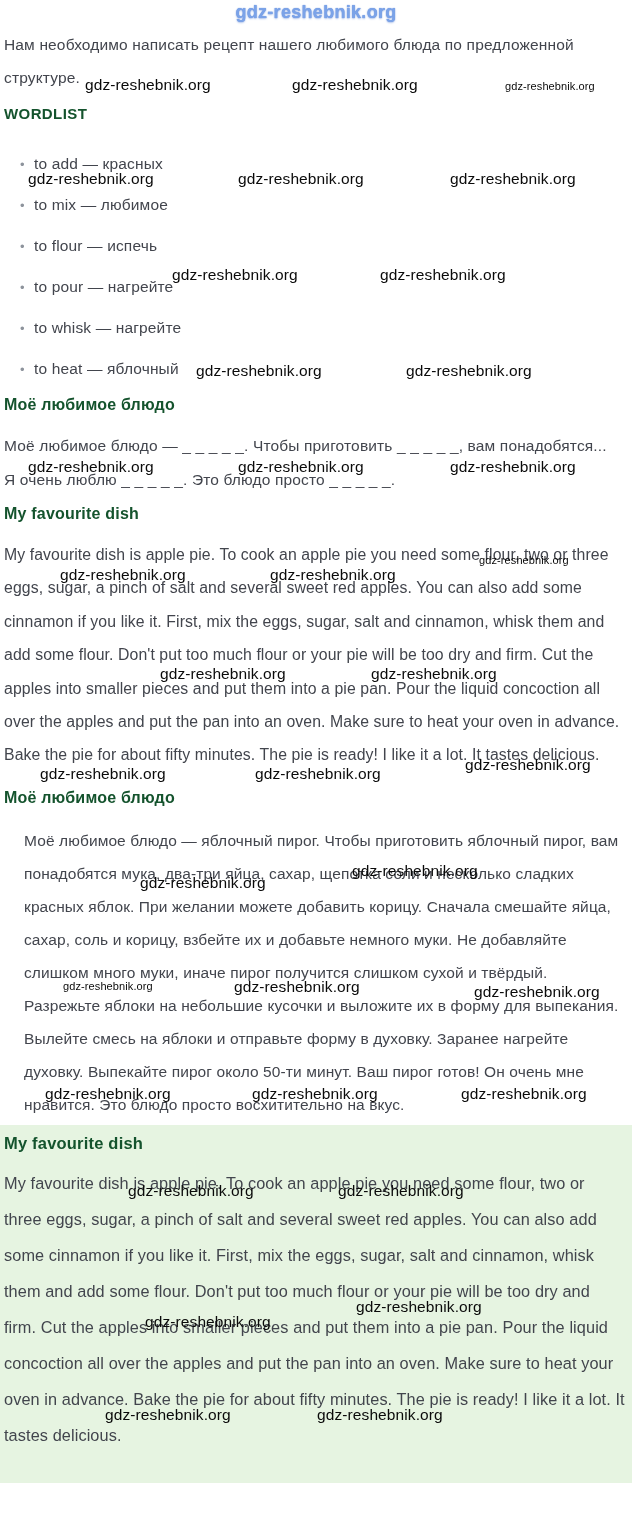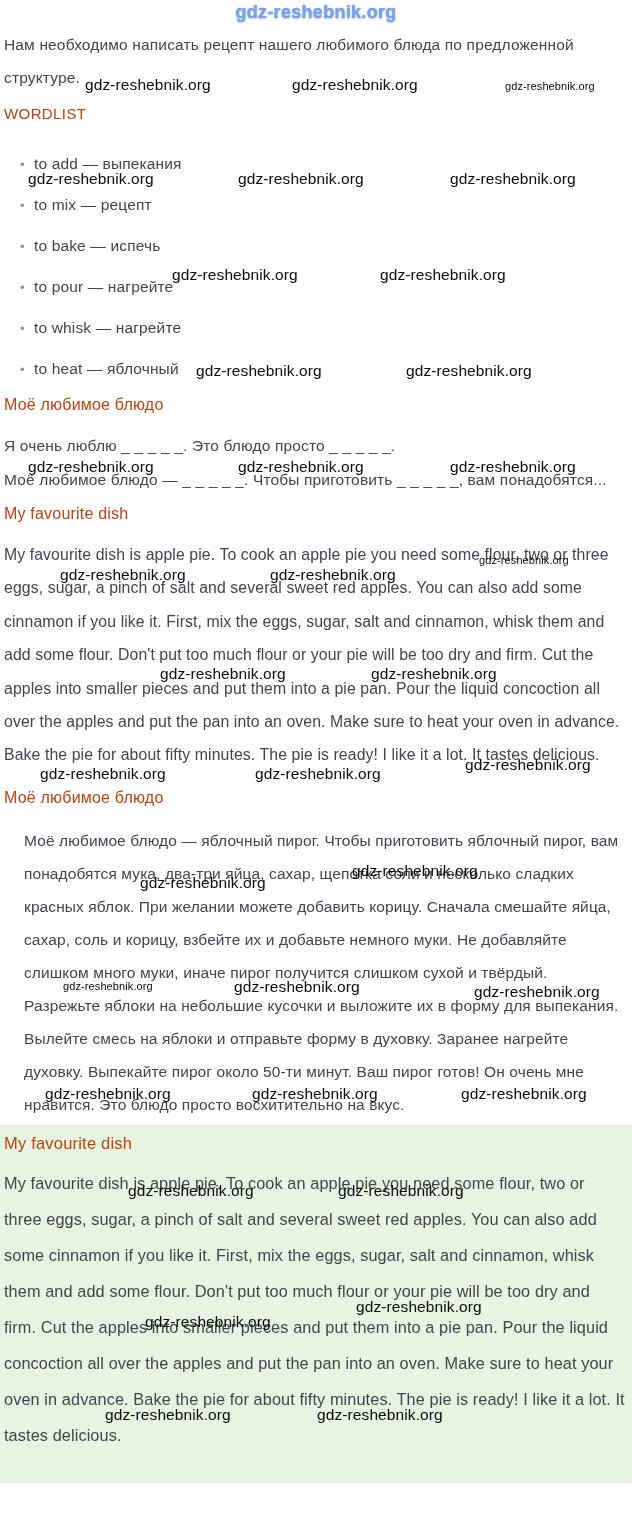--- a/index.html
+++ b/index.html
@@ -7,21 +7,21 @@
   body {
     height:1526px;
     overflow:hidden;
     background:#ffffff;
     font-family:"Liberation Sans", sans-serif;
     color:#42454d;
     position:relative;
   }
   .content { padding:28px 5px 2px 4px; position:relative; z-index:1; }
 
-  h3 { font-size:16px; font-weight:400; color:#c2410c; line-height:20px; letter-spacing:0.2px; }
+  h3 { font-size:16px; font-weight:700; color:#14532d; line-height:20px; letter-spacing:0.2px; }
 
   .intro { font-size:15.5px; line-height:33px; letter-spacing:0.15px; }
 
   .wordlist-title { margin-top:10px; font-size:15px; letter-spacing:0.4px; }
 
   ul.wordlist { margin-top:30px; list-style:none; padding-left:30px; }
   ul.wordlist li { position:relative; font-size:15.5px; line-height:20px; margin-bottom:21px; letter-spacing:0.15px; }
   ul.wordlist li:last-child { margin-bottom:0; }
   ul.wordlist li::before { content:"•"; position:absolute; left:-14px; top:1px; color:#8d939c; font-size:13px; }
 
@@ -122,31 +122,31 @@
   <span class="wm" style="left:317px;top:1406px">gdz-reshebnik.org</span>
 </div>
 
 <div class="content">
 
   <p class="intro">Нам необходимо написать рецепт нашего любимого блюда по предложенной структуре.</p>
 
   <h3 class="wordlist-title">WORDLIST</h3>
 
   <ul class="wordlist">
-    <li>to add — выпекания</li>
-    <li>to mix — рецепт</li>
-    <li>to bake — испечь</li>
+    <li>to add — красных</li>
+    <li>to mix — любимое</li>
+    <li>to flour — испечь</li>
     <li>to pour — нагрейте</li>
     <li>to whisk — нагрейте</li>
     <li>to heat — яблочный</li>
   </ul>
 
   <h3 class="structure-title">Моё любимое блюдо</h3>
+  <p class="structure-line">Моё любимое блюдо — _ _ _ _ _. Чтобы приготовить _ _ _ _ _, вам понадобятся...</p>
   <p class="structure-line">Я очень люблю _ _ _ _ _. Это блюдо просто _ _ _ _ _.</p>
-  <p class="structure-line">Моё любимое блюдо — _ _ _ _ _. Чтобы приготовить _ _ _ _ _, вам понадобятся...</p>
 
   <h3 class="english-title">My favourite dish</h3>
   <p class="body-en">My favourite dish is apple pie. To cook an apple pie you need some flour, two or three eggs, sugar, a pinch of salt and several sweet red apples. You can also add some cinnamon if you like it. First, mix the eggs, sugar, salt and cinnamon, whisk them and add some flour. Don't put too much flour or your pie will be too dry and firm. Cut the apples into smaller pieces and put them into a pie pan. Pour the liquid concoction all over the apples and put the pan into an oven. Make sure to heat your oven in advance. Bake the pie for about fifty minutes. The pie is ready! I like it a lot. It tastes delicious.</p>
 
   <h3 class="russian-title">Моё любимое блюдо</h3>
   <p class="body-ru">Моё любимое блюдо — яблочный пирог. Чтобы приготовить яблочный пирог, вам понадобятся мука, два-три яйца, сахар, щепотка соли и несколько сладких красных яблок. При желании можете добавить корицу. Сначала смешайте яйца, сахар, соль и корицу, взбейте их и добавьте немного муки. Не добавляйте слишком много муки, иначе пирог получится слишком сухой и твёрдый. Разрежьте яблоки на небольшие кусочки и выложите их в форму для выпекания. Вылейте смесь на яблоки и отправьте форму в духовку. Заранее нагрейте духовку. Выпекайте пирог около 50-ти минут. Ваш пирог готов! Он очень мне нравится. Это блюдо просто восхитительно на вкус.</p>
 
   <div class="answer" style="background-color: rgb(230, 244, 225);">
     <h3>My favourite dish</h3>
     <p>My favourite dish is apple pie. To cook an apple pie you need some flour, two or three eggs, sugar, a pinch of salt and several sweet red apples. You can also add some cinnamon if you like it. First, mix the eggs, sugar, salt and cinnamon, whisk them and add some flour. Don't put too much flour or your pie will be too dry and firm. Cut the apples into smaller pieces and put them into a pie pan. Pour the liquid concoction all over the apples and put the pan into an oven. Make sure to heat your oven in advance. Bake the pie for about fifty minutes. The pie is ready! I like it a lot. It tastes delicious.</p>

